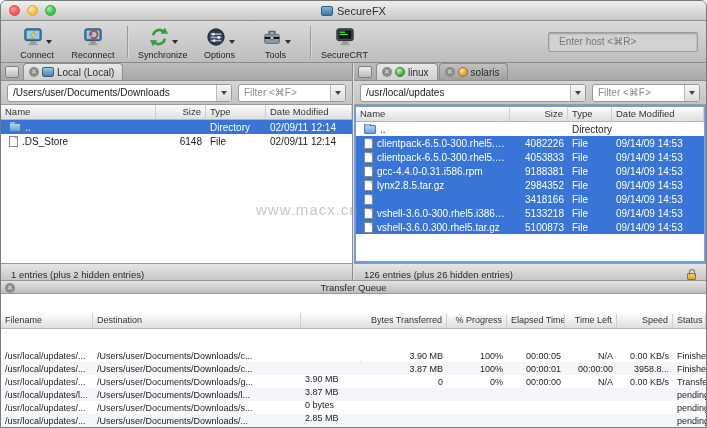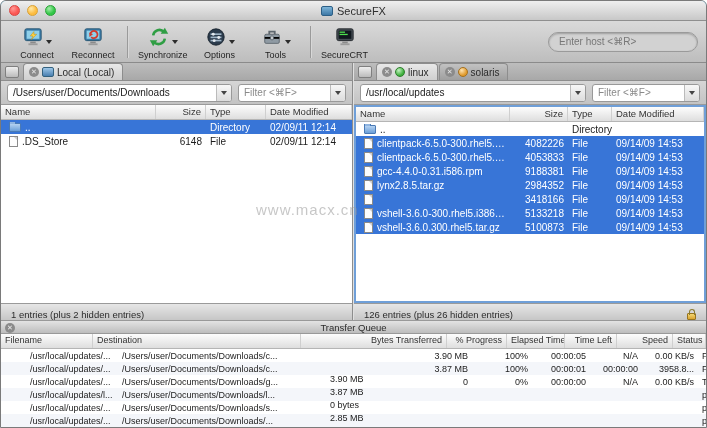--- a/index.html
+++ b/index.html
@@ -27,21 +27,21 @@
   .toolbar { height:42px; flex:0 0 42px; background:linear-gradient(#dadada,#bdbdbd);
     border-bottom:1px solid #8b8b8b; display:flex; align-items:center; padding:0 8px; }
   .tb-btn { display:flex; flex-direction:column; align-items:center; 
     min-width:56px; padding:2px 4px 1px; cursor:default; }
   .tb-iconrow { display:flex; align-items:center; gap:2px; height:24px; }
   .tb-label { font-size:9px; color:#1f1f1f; margin-top:1px; white-space:nowrap; }
   .tb-btn.disabled { opacity:.45; }
   .dd-caret { width:0; height:0; border-left:3px solid transparent; border-right:3px solid transparent;
     border-top:4px solid #2d2d2d; margin-top:10px; }
   .tb-sep { width:1px; height:32px; background:#9a9a9a; margin:0 6px; box-shadow:1px 0 0 #d8d8d8; }
-  .host-input { margin-left:auto; width:150px; height:20px; border-radius:10px;
+  .host-input { margin-left:auto; width:150px; height:20px; border-radius:2px;
     border:1px solid #9a9a9a; background:#d2d2d2; box-shadow:inset 0 1px 2px rgba(0,0,0,.25);
     font-size:10px; padding:0 10px; color:#333; outline:none;
     font-family:"Liberation Sans","DejaVu Sans",sans-serif; }
   .host-input::placeholder { color:#777; }
 
   
   .panes { flex:1 1 auto; display:flex; background:#b9b9b9; position:relative; min-height:0; }
   .pane { display:flex; flex-direction:column; min-width:0; }
   .pane.left { width:352px; border-right:1px solid #8d8d8d; }
   .pane.right { flex:1; border-left:1px solid #e0e0e0; }
@@ -108,34 +108,34 @@
   .statusbar .grow { flex:1; }
   .icon-lock { width:9px; height:7px; background:linear-gradient(#f3d570,#dba531); border:1px solid #97731d;
     border-radius:1px; position:relative; margin-top:3px; }
   .icon-lock::before { content:""; position:absolute; top:-5px; left:1px; width:4px; height:5px;
     border:1.5px solid #8a7a32; border-bottom:none; border-radius:3px 3px 0 0; }
 
   .watermark { position:absolute; left:255px; top:138px; font-size:15px; color:#9a9a9a;
     opacity:.55; letter-spacing:1px; pointer-events:none; z-index:5; }
 
   
-  .queue { flex:0 0 107px; display:flex; flex-direction:column; background:#fff; }
+  .queue { flex:0 0 107px; display:flex; flex-direction:column; background:#fff;gap:20px; }
   .q-titlebar { height:14px; flex:0 0 14px; background:linear-gradient(#e3e3e3,#bdbdbd);
     border-top:1px solid #999; border-bottom:1px solid #999; position:relative;
     display:flex; align-items:center; justify-content:center; }
   .q-title { font-size:9.5px; color:#2c2c2c; }
   .q-close { position:absolute; left:4px; top:2px; width:10px; height:10px; border-radius:50%;
     background:#8b8b8b; }
   .q-close::before { content:"✕"; position:absolute; left:0; top:0; width:10px; height:10px;
     font-size:7px; line-height:10px; text-align:center; color:#efefef; }
   .q-header { height:15px; flex:0 0 15px; display:flex; background:linear-gradient(#fdfdfd,#dedede);
     border-bottom:1px solid #b5b5b5; font-size:9px; color:#333; }
   .q-header .col { padding:1px 4px; border-right:1px solid #cfcfcf; white-space:nowrap; overflow:hidden; }
   .q-rows { flex:1; overflow:hidden; }
-  .qrow { height:13px; display:flex; align-items:center; font-size:9px; color:#1c1c1c;padding-left:25px; }
+  .qrow { height:13px; display:flex; align-items:center; font-size:9px; color:#1c1c1c; }
   .qrow:nth-child(even) { background:#f4f6fa; }
   .qcell { padding:0 4px; white-space:nowrap; overflow:hidden; }
   .q-filename { width:92px; flex:0 0 92px; }
   .q-dest { width:208px; flex:0 0 208px; }
   .q-size { width:60px; flex:0 0 60px; text-align:left;margin-top:47px; }
   .q-bytes { width:86px; flex:0 0 86px; text-align:right; }
   .q-prog { width:60px; flex:0 0 60px; text-align:right; }
   .q-elapsed { width:58px; flex:0 0 58px; text-align:right; }
   .q-left { width:52px; flex:0 0 52px; text-align:right; }
   .q-speed { width:56px; flex:0 0 56px; text-align:right; }

